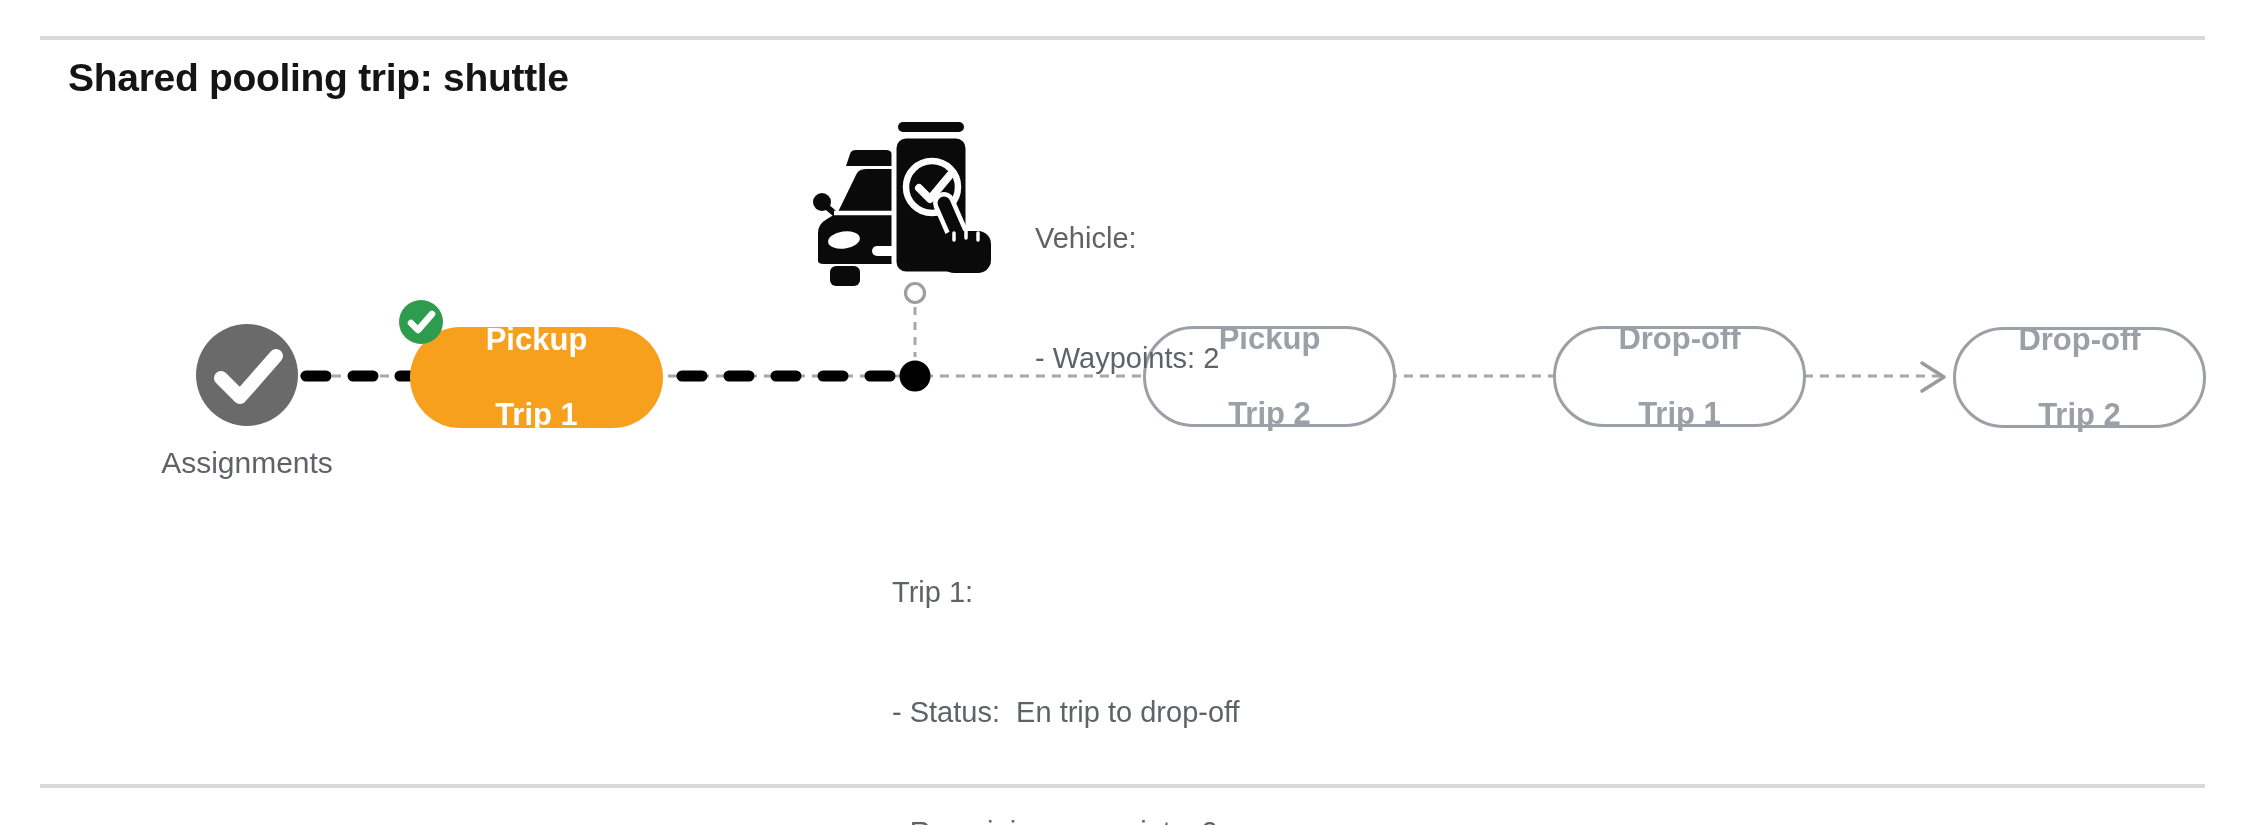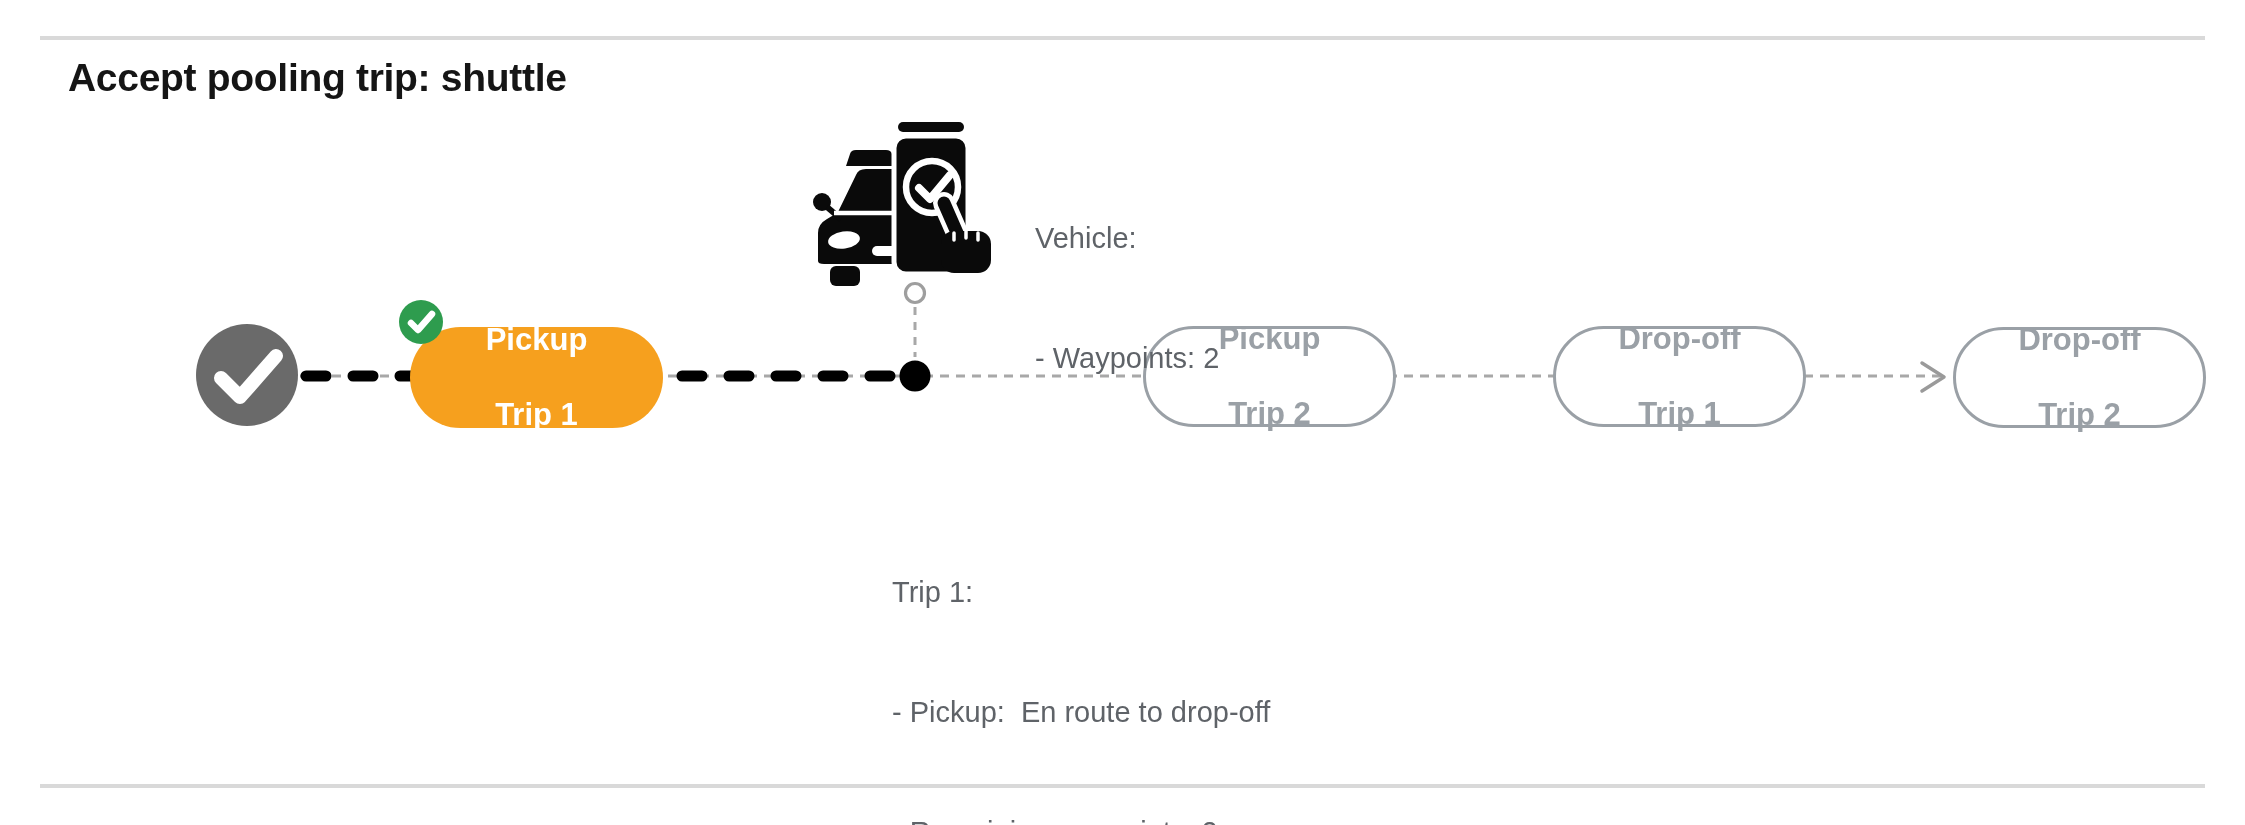--- a/index.html
+++ b/index.html
@@ -53,21 +53,21 @@
   .trip-info{left:892px;top:492px;}
 </style>
 </head>
 <body>
 
 <div class="canvas">
 
   <div class="divider top"></div>
   <div class="divider bottom"></div>
 
-  <h1 class="title">Accept pooling trip: shuttle</h1>
+  <h1 class="title">Shared pooling trip: shuttle</h1>
 
   <svg class="diagram-layer" width="2245" height="825" viewBox="0 0 2245 825">
 
     <line class="baseline" x1="300" y1="376" x2="1941" y2="376"></line>
 
     <path class="arrowhead" d="M1922,363 L1944,377 L1922,391"></path>
 
     <line class="completed-line" x1="306" y1="376" x2="893" y2="376"></line>
 
     <line class="connector" x1="915" y1="307" x2="915" y2="357"></line>
@@ -122,29 +122,30 @@
     <span>Drop-off</span>
     <span>Trip 2</span>
   </div>
 
   <svg class="badge" viewBox="0 0 46 46">
     <circle class="badge-circle" cx="23" cy="23" r="22"></circle>
     <path class="badge-check" d="M13,24 l7,7 l14,-16"></path>
   </svg>
 
   <div class="node-label">
+    <div>Assignments</div>
   </div>
 
   <div class="info vehicle-info">
     <div><b>Vehicle</b><span>:</span></div>
     <div>- Waypoints: 2</div>
   </div>
 
   <div class="info trip-info">
     <div><b>Trip 1</b><span>:</span></div>
-    <div>- Pickup:  En route to drop-off</div>
+    <div>- Status:  En trip to drop-off</div>
     <div>- Remaining waypoints: 2</div>
     
     
     
   </div>
 
 </div>
 
 </body></html>

